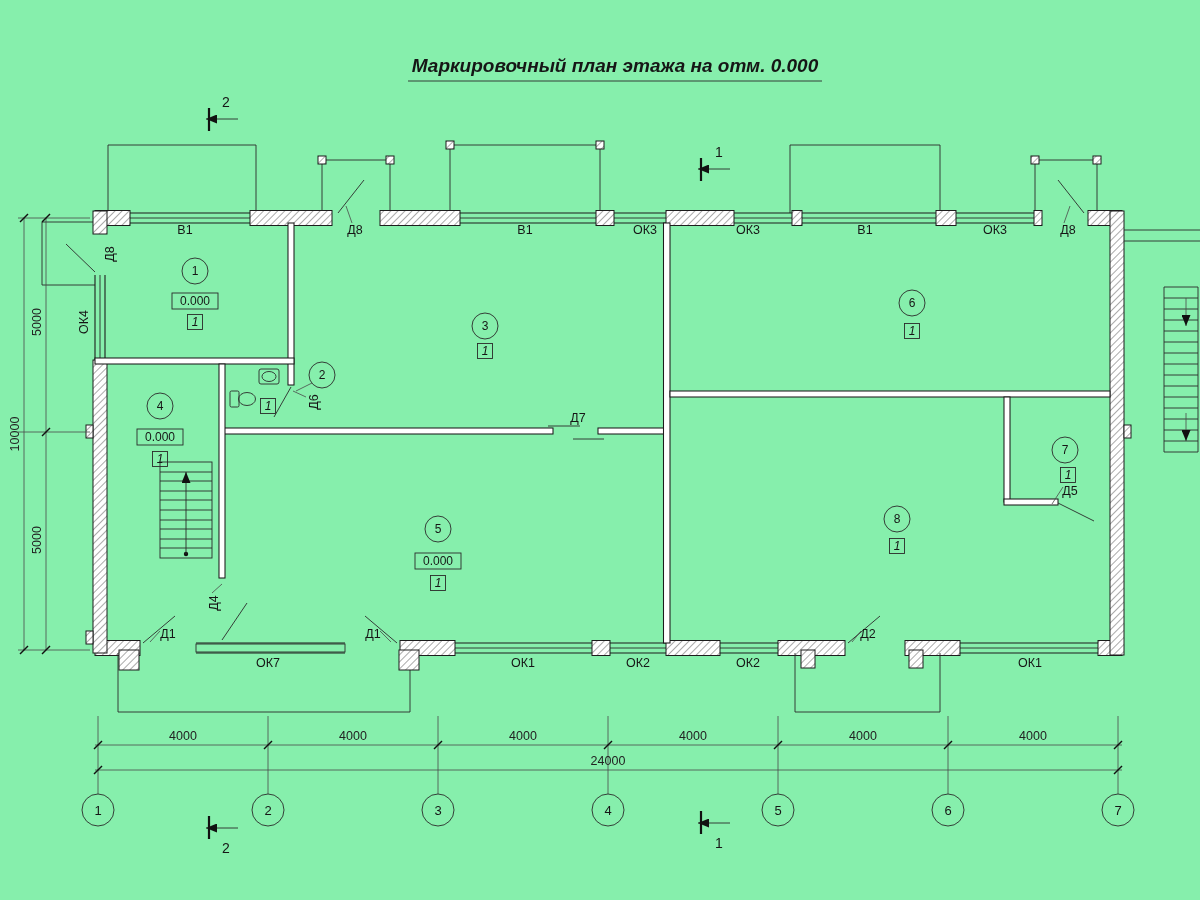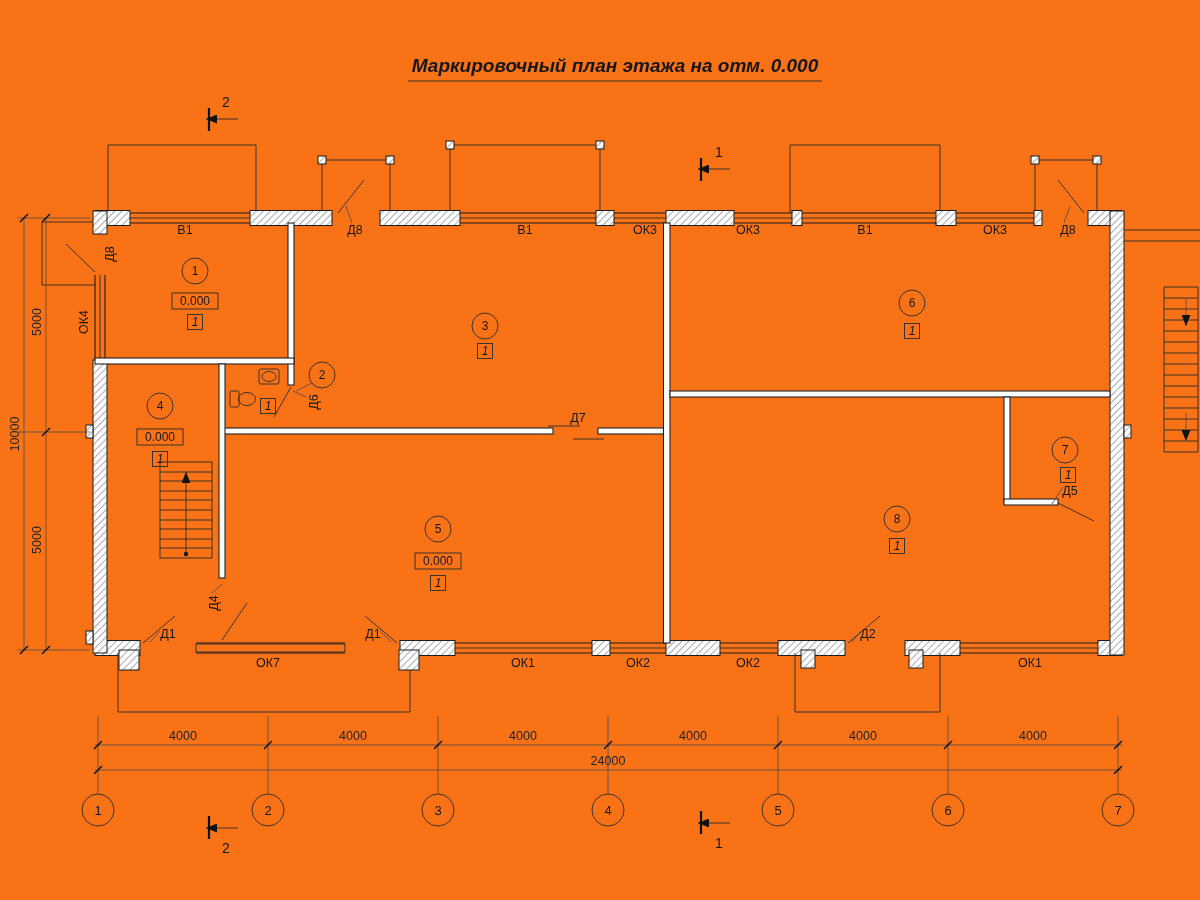--- a/index.html
+++ b/index.html
@@ -1,16 +1,16 @@
 <!DOCTYPE html>
 <html><head>
 <meta charset="utf-8">
 <style>
   html,body{margin:0;padding:0;background:#f6f6f6;}
-  .canvas{width:1200px;height:900px;background:#f97316;position:relative;overflow:hidden;
+  .canvas{width:1200px;height:900px;background:#86efac;position:relative;overflow:hidden;
           font-family:"Liberation Sans",sans-serif;}
   svg{display:block;}
   text{fill:#161616;font-family:"Liberation Sans",sans-serif;}
   .lbl{font-size:12.5px;text-anchor:middle;}
   .roomn{font-size:12px;text-anchor:middle;}
   .ital{font-style:italic;}
   .title-t{font-size:19px;font-style:italic;font-weight:bold;text-anchor:middle;}
   .dimt{font-size:12.5px;text-anchor:middle;fill:#222;}
   .axn{font-size:13px;text-anchor:middle;}
   .cutn{font-size:14px;text-anchor:middle;}

